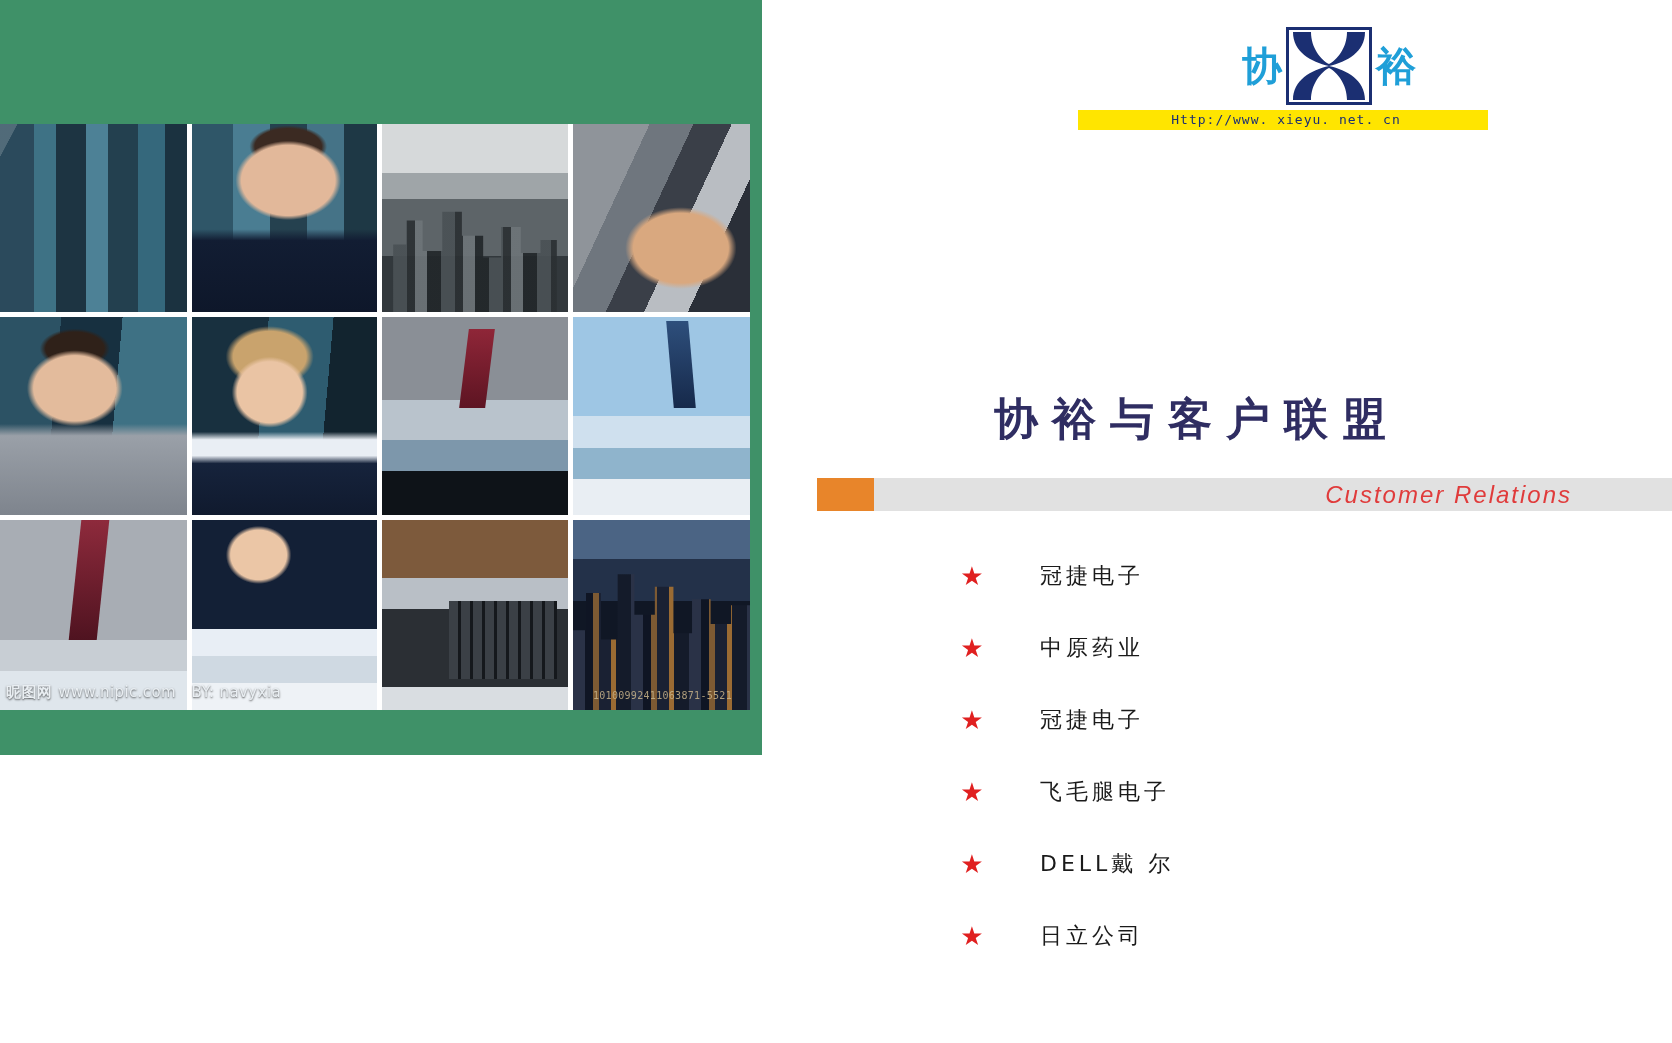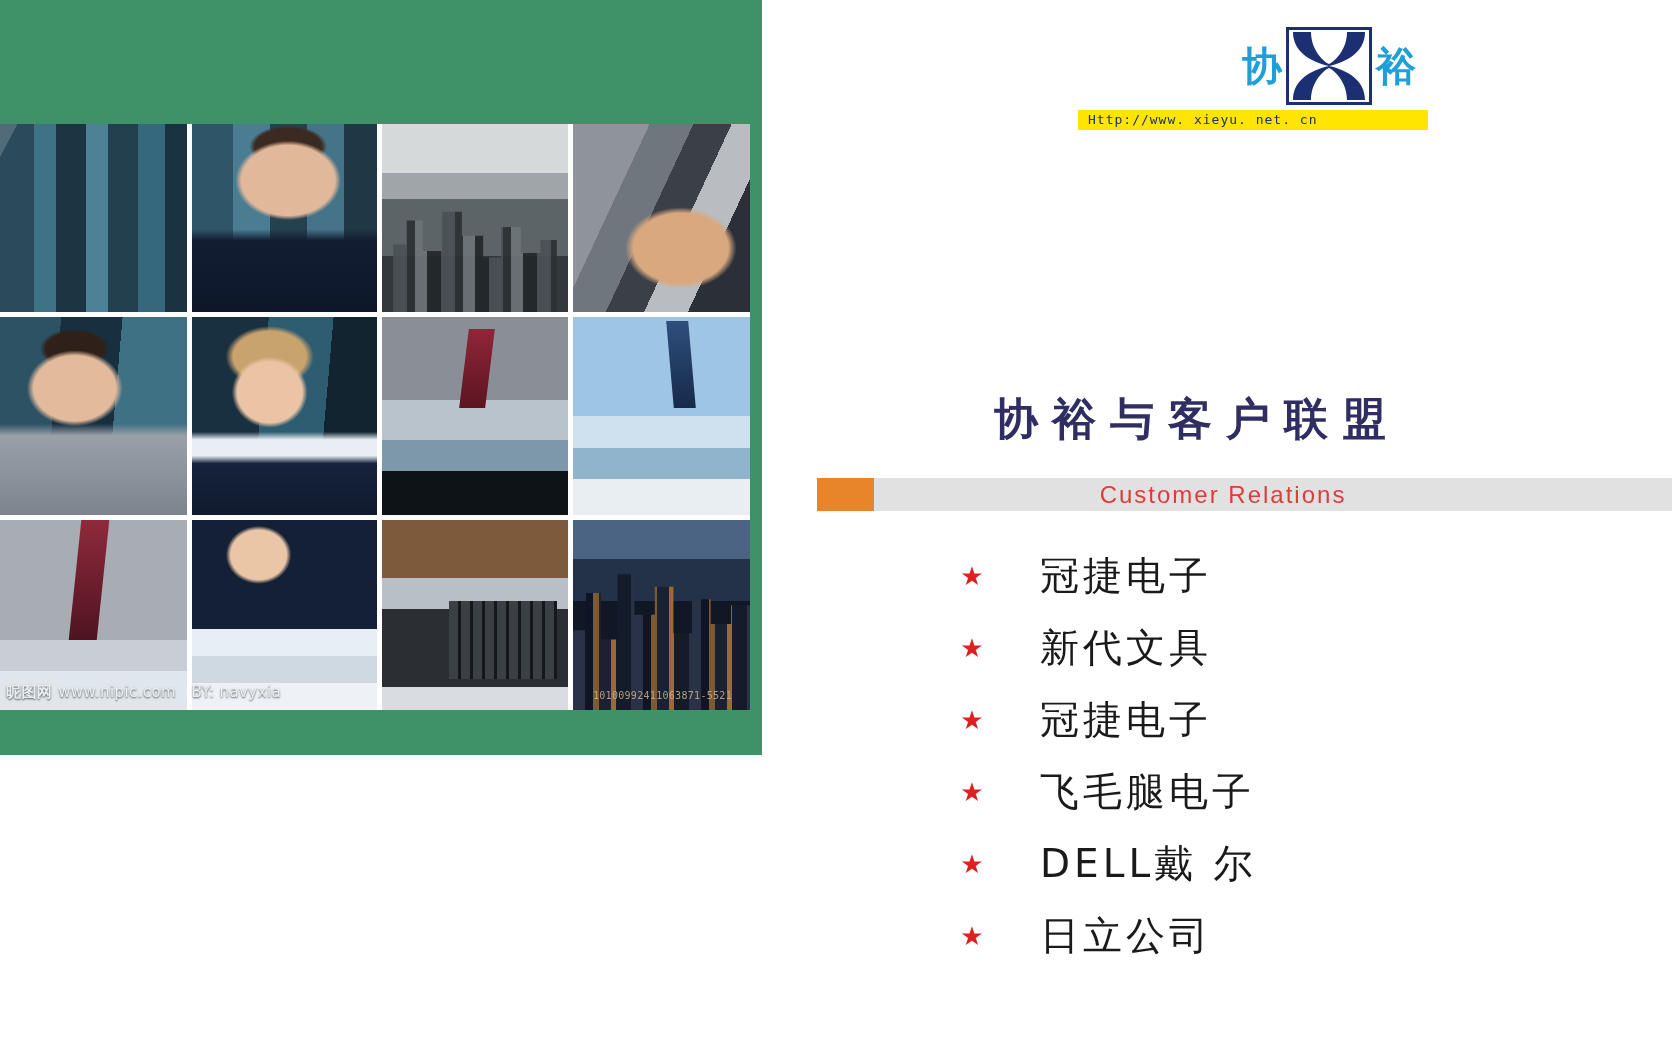--- a/index.html
+++ b/index.html
@@ -163,21 +163,21 @@
     line-height:1;
   }
   #logo-emblem{
     width:86px; height:78px; border:3px solid #1b2f72; position:relative; background:#fff;
   }
   #logo-emblem svg{ position:absolute; left:0; top:0; }
   #logo-url{
     background:#ffe500; color:#1b2f72; font-size:13px;
     font-family:"DejaVu Sans Mono","Liberation Mono",monospace;
     letter-spacing:1px; padding:2px 4px 3px 10px; white-space:nowrap;
-    width:350px; margin-left:-146px;
+    width:410px; margin-left:-146px;text-align:center;
   }
 
   
   #title{
     position:absolute; left:0; top:395px; width:100%;
     text-align:center; padding-right:40px;
     font-family:"DejaVu Sans","Liberation Sans",sans-serif;
     font-size:44px; font-weight:700; letter-spacing:14px;
     color:#2f2d62; line-height:1.1; white-space:nowrap;
   }
@@ -185,39 +185,40 @@
   
   #subtitle-bar{
     position:absolute; left:55px; top:478px;
     width:855px; height:33px; background:#e1e1e1;
     display:flex; align-items:center;
   }
   #subtitle-accent{
     width:57px; height:33px; background:#e8852a; flex:0 0 auto;
   }
   #subtitle-text{
-    flex:1; text-align:center; padding-right:100px;
+    flex:1; text-align:right; padding-right:100px;
     color:#e03b3b; font-size:24px; letter-spacing:2px;
     font-family:"Liberation Sans","DejaVu Sans",sans-serif;
     white-space:nowrap;
+    font-style:italic;
   }
 
   
   #client-list{
     position:absolute; left:0; top:540px; width:100%;
   }
   .client-row{
     display:flex; align-items:center; height:72px; padding-left:190px;
   }
   .star-icon{
     width:40px; color:#e02020; font-size:26px; line-height:1;
     flex:0 0 auto; text-align:center;
   }
   .client-name{
-    margin-left:48px; font-size:39px; color:#1a1a1a;
+    margin-left:48px; font-size:22px; color:#1a1a1a;
     letter-spacing:4px; font-weight:400;
     font-family:"DejaVu Sans","Liberation Sans",sans-serif;
     white-space:nowrap;
   }
 </style>
 </head>
 <body>
 
 <div id="left-panel">
 
@@ -269,21 +270,21 @@
 
   <div id="client-list">
 
     <div class="client-row">
       <span class="star-icon">★</span>
       <span class="client-name">冠捷电子</span>
     </div>
 
     <div class="client-row">
       <span class="star-icon">★</span>
-      <span class="client-name">新代文具</span>
+      <span class="client-name">中原药业</span>
     </div>
 
     <div class="client-row">
       <span class="star-icon">★</span>
       <span class="client-name">冠捷电子</span>
     </div>
 
     <div class="client-row">
       <span class="star-icon">★</span>
       <span class="client-name">飞毛腿电子</span>

